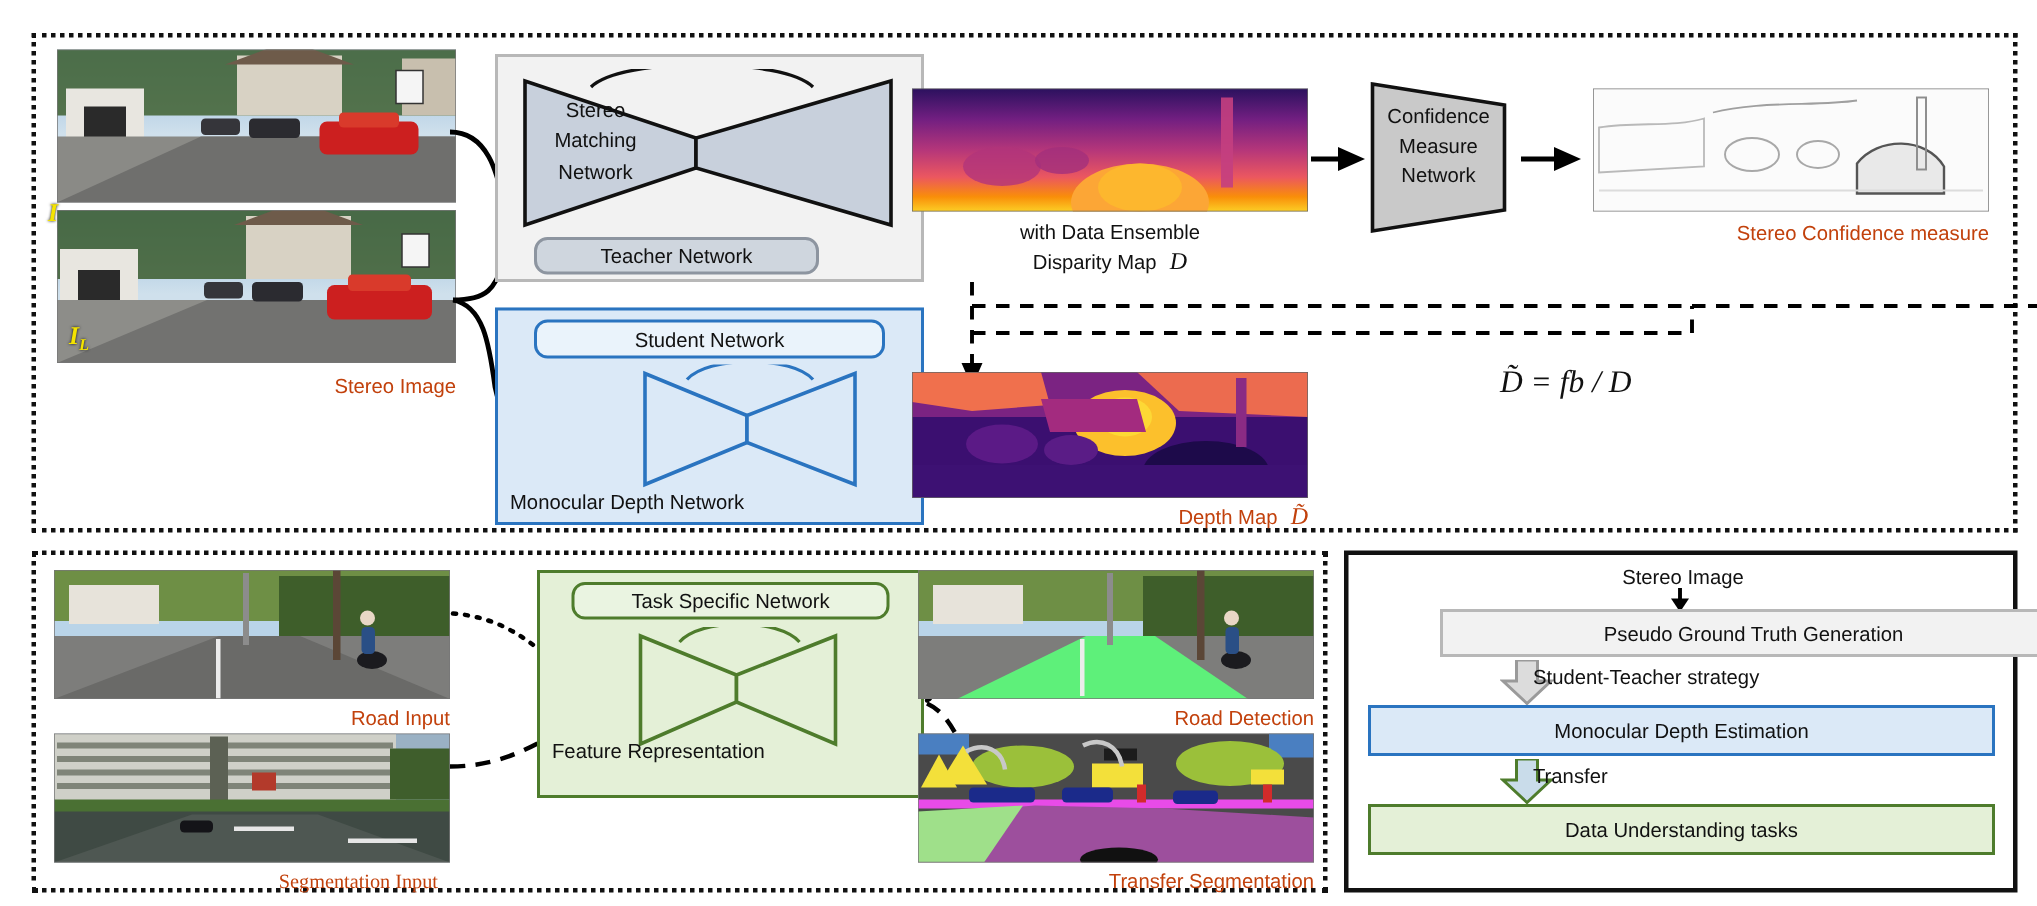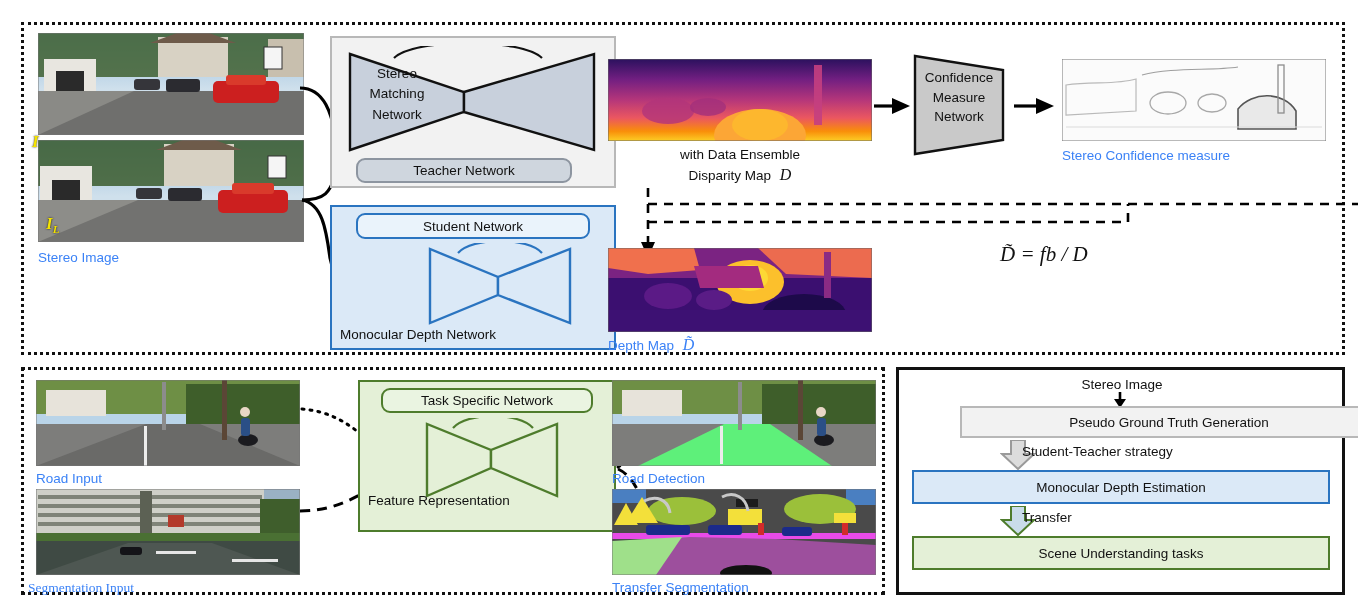--- a/index.html
+++ b/index.html
@@ -3,33 +3,33 @@
 <meta charset="utf-8">
 <style>
   html,body{margin:0;padding:0;background:#ffffff;}
   body{width:1358px;height:604px;position:relative;overflow:hidden;
        font-family:"Liberation Sans","DejaVu Sans",sans-serif;color:#111;}
   .abs{position:absolute;}
   
   #top-panel{left:21px;top:22px;width:1324px;height:333px;border:3px dotted #111;box-sizing:border-box;}
   #bottom-left-panel{left:21px;top:367px;width:864px;height:228px;border:3px dotted #111;box-sizing:border-box;}
   #bottom-right-panel{left:896px;top:367px;width:449px;height:228px;border:3px solid #111;box-sizing:border-box;background:#fff;}
-  .cap{position:absolute;font-size:13.5px;text-align:left;white-space:nowrap;color:#3b82f6;}
+  .cap{position:absolute;font-size:13.5px;text-align:right;white-space:nowrap;color:#c2410c;}
   .capw{position:absolute;font-size:13.5px;text-align:center;color:#111;line-height:1.35;}
   .ilab{position:absolute;color:#f5e400;font-style:italic;font-family:"Liberation Serif","DejaVu Serif",serif;
         font-size:17px;font-weight:600;text-shadow:0 0 2px #000;}
   .ilab sub{font-size:11px;}
   
   .netbox{position:absolute;box-sizing:border-box;}
   #teacher-group{left:330px;top:36px;width:286px;height:152px;background:#f2f2f2;border:2px solid #b8b8b8;}
   #student-group{left:330px;top:205px;width:286px;height:145px;background:#dbe9f7;border:2px solid #2a74c0;}
   #taskspec-group{left:358px;top:380px;width:258px;height:152px;background:#e4f0d7;border:2px solid #4e7c2c;}
   .pill{position:absolute;box-sizing:border-box;border-radius:9px;display:flex;align-items:center;
         justify-content:center;font-size:13.5px;white-space:nowrap;}
-  #teacher-pill{left:356px;top:158px;width:216px;height:25px;background:#cfd6de;border:2px solid #8d95a0;}
+  #teacher-pill{left:356px;top:158px;width:190px;height:25px;background:#cfd6de;border:2px solid #8d95a0;}
   #student-pill{left:356px;top:213px;width:234px;height:26px;background:#eaf3fb;border:2px solid #2a74c0;}
   #taskspec-pill{left:381px;top:388px;width:212px;height:25px;background:#eaf4e1;border:2px solid #4e7c2c;}
   .grouplabel{position:absolute;font-size:13.5px;white-space:nowrap;}
   #mono-label{left:340px;top:327px;}
   #feat-label{left:368px;top:493px;}
   
   .glyph{position:absolute;}
   
   #conf-net{left:909px;top:52px;width:100px;height:106px;}
   .conftxt{position:absolute;left:909px;top:68px;width:100px;text-align:center;font-size:13.5px;line-height:1.45;}
@@ -364,14 +364,14 @@
 <div class="fcbox" id="fc-mde">
   <span>Monocular Depth Estimation</span>
 </div>
 
 <svg class="abs" style="left:1000px;top:506px;" width="36" height="30">
   <polygon points="11,0 25,0 25,14 34,14 18,29 2,14 11,14" fill="#c9dcea" stroke="#4e7c2c" stroke-width="2"></polygon>
 </svg>
 <div class="fclab" id="fc-lab2">Transfer</div>
 
 <div class="fcbox" id="fc-sut">
-  <span>Scene Understanding tasks</span>
+  <span>Data Understanding tasks</span>
 </div>
 
 </body></html>

